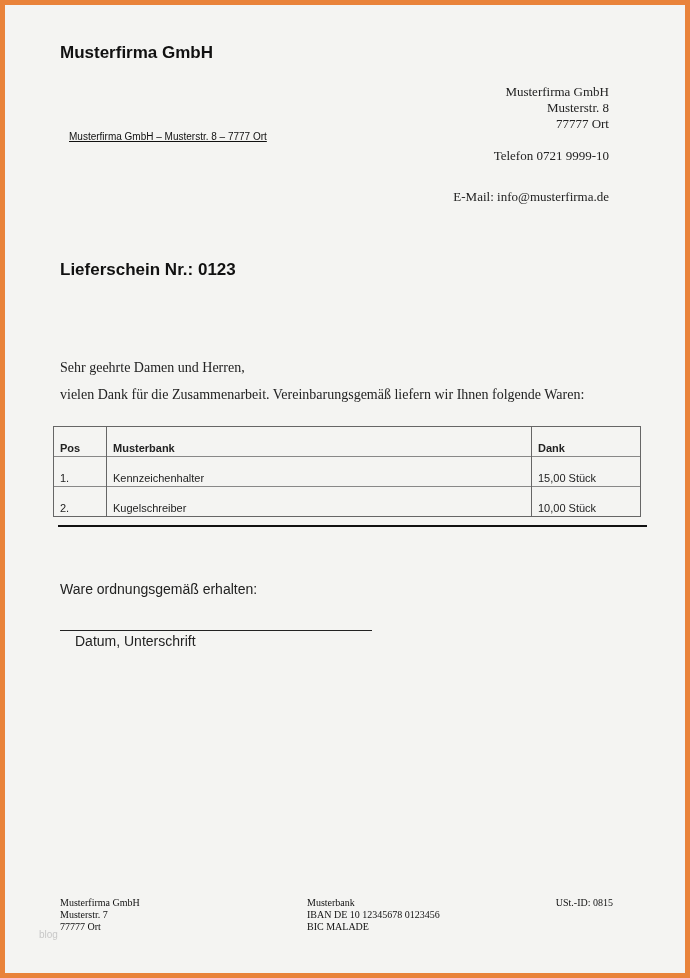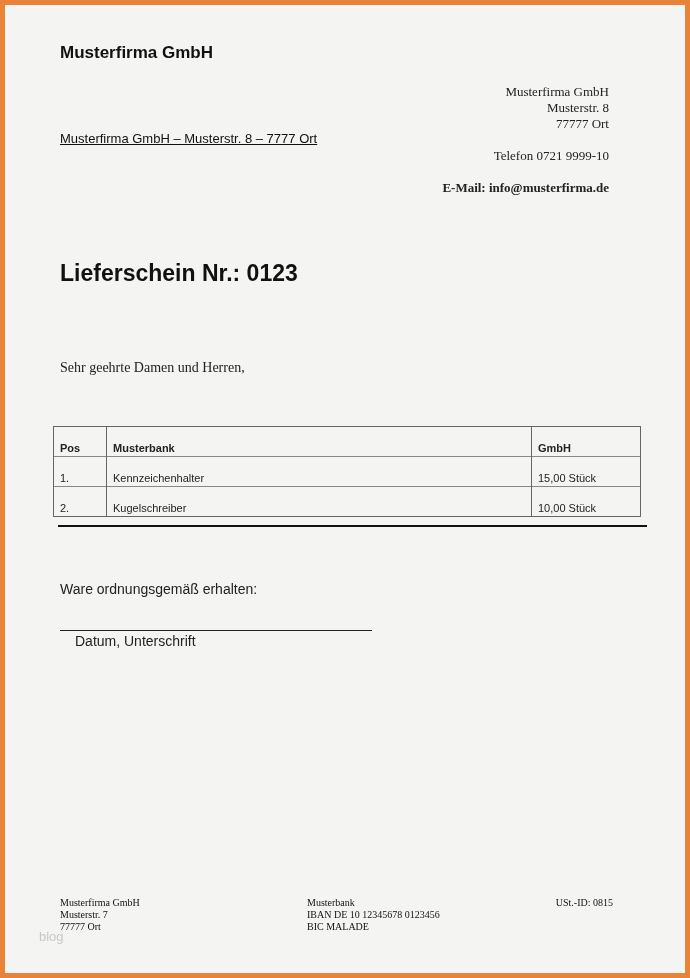--- a/index.html
+++ b/index.html
@@ -2,59 +2,60 @@
 <html><head>
 <meta charset="utf-8">
 <style>
   html, body { margin:0; padding:0; }
   body { width:690px; height:978px; background:#e9833a; position:relative; overflow:hidden; }
   .page { position:absolute; left:5px; top:5px; width:680px; height:968px; background:#f4f4f2; }
   .abs { position:absolute; white-space:nowrap; color:#111; }
   .sans { font-family:"Liberation Sans", sans-serif; }
   .serif { font-family:"Liberation Serif", serif; }
   .company-title { left:55px; top:38px; font-size:17px; font-weight:bold; }
-  .sender-addr { left:55px; top:126px; font-size:13px; text-decoration:underline; }
+  .sender-addr { left:64px; top:126px; font-size:10px; text-decoration:underline; }
   .right-block { right:76px; text-align:right; font-size:13px; color:#222; }
-  .doc-title { left:55px; top:255px; font-size:23px; font-weight:bold; }
+  .doc-title { left:55px; top:255px; font-size:17px; font-weight:bold; }
   .body-text { left:55px; font-size:14px; color:#222; }
   table.items { position:absolute; left:48px; top:421px; width:588px; border-collapse:collapse; font-family:"Liberation Sans", sans-serif; font-size:11px; color:#222; }
   table.items td, table.items th { height:27px; padding:0 6px; text-align:left; vertical-align:bottom; padding-bottom:2px; border-top:1px solid #888; }
   table.items th { font-weight:bold; }
   table.items tr:first-child th { border-top:1px solid #666; }
   table.items tr:last-child td { border-bottom:1px solid #666; }
   table.items .c1 { width:40px; border-left:1px solid #666; border-right:1px solid #666; }
   table.items .c3 { width:96px; border-left:1px solid #666; border-right:1px solid #666; }
   .hr-thick { position:absolute; left:53px; top:520px; width:589px; height:2px; background:#111; }
   .sig-line { position:absolute; left:55px; top:625px; width:312px; height:1px; background:#222; }
   .footer { font-size:10px; color:#111; line-height:12px; }
-  .watermark { left:34px; top:924px; font-size:13px; color:#c8c8c8; }
+  .watermark { left:34px; top:924px; font-size:10px; color:#c8c8c8; }
 </style>
 </head>
 <body>
 
 <div class="page">
   <div class="abs sans company-title">Musterfirma GmbH</div>
   <div class="abs sans sender-addr">Musterfirma GmbH – Musterstr. 8  – 7777 Ort</div>
 
   <div class="abs serif right-block" style="top:79px;">Musterfirma GmbH</div>
   <div class="abs serif right-block" style="top:95px;">Musterstr. 8</div>
   <div class="abs serif right-block" style="top:111px;">77777 Ort</div>
   <div class="abs serif right-block" style="top:143px;">Telefon 0721 9999-10</div>
-  <div class="abs serif right-block" style="top:175px;font-weight:bold;">E-Mail: info@musterfirma.de</div>
+  <div class="abs serif right-block" style="top:184px;">E-Mail: info@musterfirma.de</div>
 
   <div class="abs sans doc-title">Lieferschein Nr.: 0123</div>
 
   <div class="abs serif body-text" style="top:355px;">Sehr geehrte Damen und Herren,</div>
+  <div class="abs serif body-text" style="top:382px;">vielen Dank für die Zusammenarbeit. Vereinbarungsgemäß liefern wir Ihnen folgende Waren:</div>
 
   <table class="items">
     <tbody>
         <tr>
       <th class="c1">Pos</th>
       <th class="c2">Musterbank</th>
-      <th class="c3">GmbH</th>
+      <th class="c3">Dank</th>
     </tr>
     <tr>
       <td class="c1">1.</td>
       <td class="c2">Kennzeichenhalter</td>
       <td class="c3">15,00 Stück</td>
     </tr>
     <tr>
       <td class="c1">2.</td>
       <td class="c2">Kugelschreiber</td>
       <td class="c3">10,00 Stück</td>

